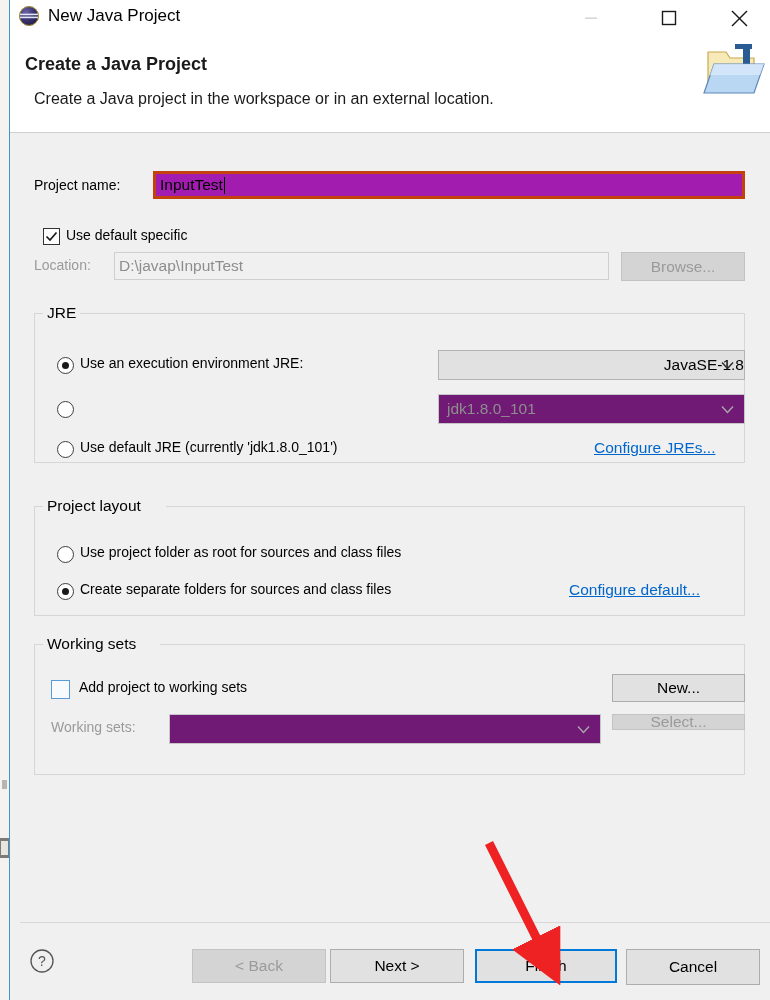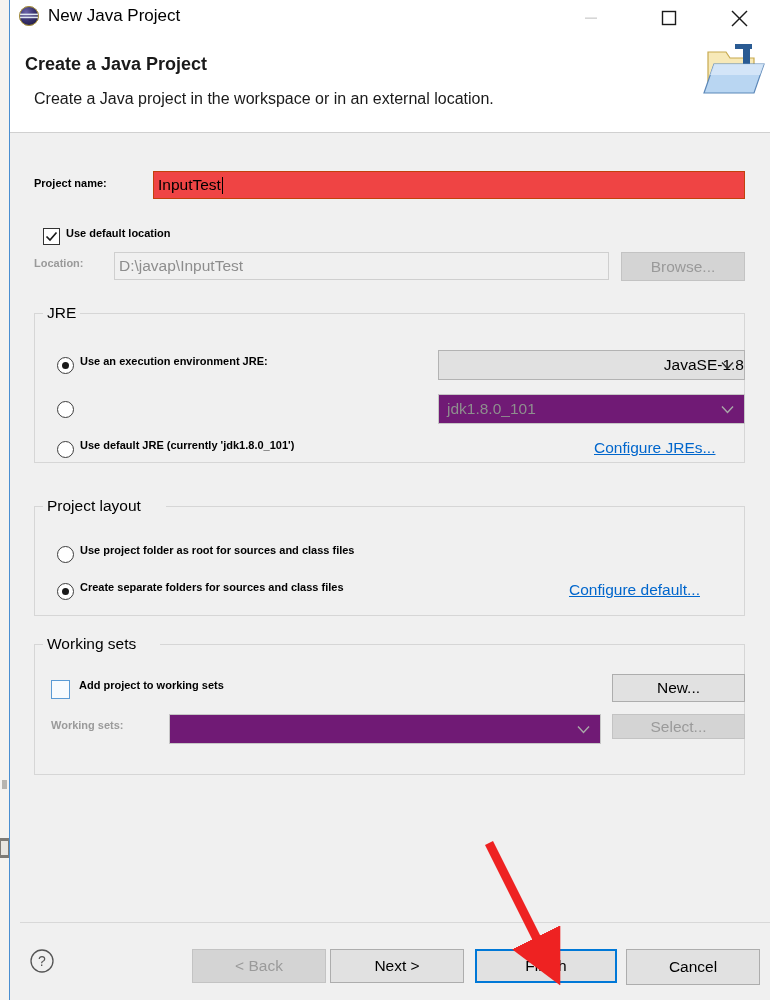--- a/index.html
+++ b/index.html
@@ -99,33 +99,32 @@
   
   #body-area {
     position: absolute;
     left: 0; top: 133px;
     width: 760px; height: 800px;
     background: #f0f0f0;
   }
 
   .lbl {
     position: absolute;
-    font-size: 11px;
+    font-size: 14px;
     color: #000000;
     white-space: nowrap;
-    font-weight: bold;
   }
   .lbl-dim { color: #9a9a9a; }
 
   
   .tfield {
     position: absolute;
     box-sizing: border-box;
-    background: #ef4444;
-    border: 1px solid #c2410c;
+    background: #a21caf;
+    border: 3px solid #c2410c;
     font-family: "Liberation Sans", sans-serif;
     font-size: 15.5px;
     color: #000;
     padding: 0 4px;
     display: flex;
     align-items: center;
   }
   .tfield.disabled {
     background: #f0f0f0;
     border: 1px solid #cfcfcf;
@@ -343,21 +342,21 @@
     <div class="tfield" style="left:143px; top:38px; width:592px; height:28px;">
       <span>InputTest</span>
         <span class="caret"></span>
     </div>
 
     <div class="cbox" style="left:33px; top:95px;">
       <svg width="15" height="15" viewBox="0 0 15 15" style="position:absolute;left:0;top:0;">
         <polyline points="2.5,7.5 6,11 12.5,3.5" fill="none" stroke="#1a1a1a" stroke-width="1.7"></polyline>
       </svg>
     </div>
-    <span class="lbl" style="left:56px; top:94px;">Use default location</span>
+    <span class="lbl" style="left:56px; top:94px;">Use default specific</span>
 
     <span class="lbl lbl-dim" style="left:24px; top:124px;">Location:</span>
     <div class="tfield disabled" style="left:104px; top:119px; width:495px; height:28px;">
       <span>D:\javap\InputTest</span>
     </div>
     <div class="btn disabled" style="left:611px; top:119px; width:124px; height:29px;">Browse...</div>
 
     <div class="group-top-l" style="left:24px; top:180px; width:9px;"></div>
     <div class="group-top-r" style="left:70px; top:180px; width:665px;"></div>
     <div class="group" style="left:24px; top:180px; width:711px; height:150px;"></div>
@@ -417,21 +416,21 @@
 
     <span class="lbl lbl-dim" style="left:41px; top:586px;">Working sets:</span>
     <div class="combo disabled" style="left:159px; top:581px; width:432px; height:30px;">
       <span></span>
       <span class="chev">
         <svg width="13" height="9" viewBox="0 0 13 9">
             <polyline points="1,1.5 6.5,7.5 12,1.5" fill="none" stroke="#a8a8a8" stroke-width="1.4"></polyline>
           </svg>
       </span>
     </div>
-    <div class="btn disabled" style="left:602px; top:581px; width:133px; height:25px;">Select...</div>
+    <div class="btn disabled" style="left:602px; top:581px; width:133px; height:16px;">Select...</div>
 
   </div>
 
   <div class="hsep" style="left:10px; top:922px; width:750px;"></div>
 
   <div id="footer">
     <span id="help-icon" style="position:absolute;left:19px;top:15px;">
       <svg width="26" height="26" viewBox="0 0 26 26">
         <circle cx="13" cy="13" r="11" fill="none" stroke="#555" stroke-width="1.3"></circle>
         <text x="13" y="18" font-family="Liberation Sans, sans-serif" font-size="14" fill="#555" text-anchor="middle">?</text>

